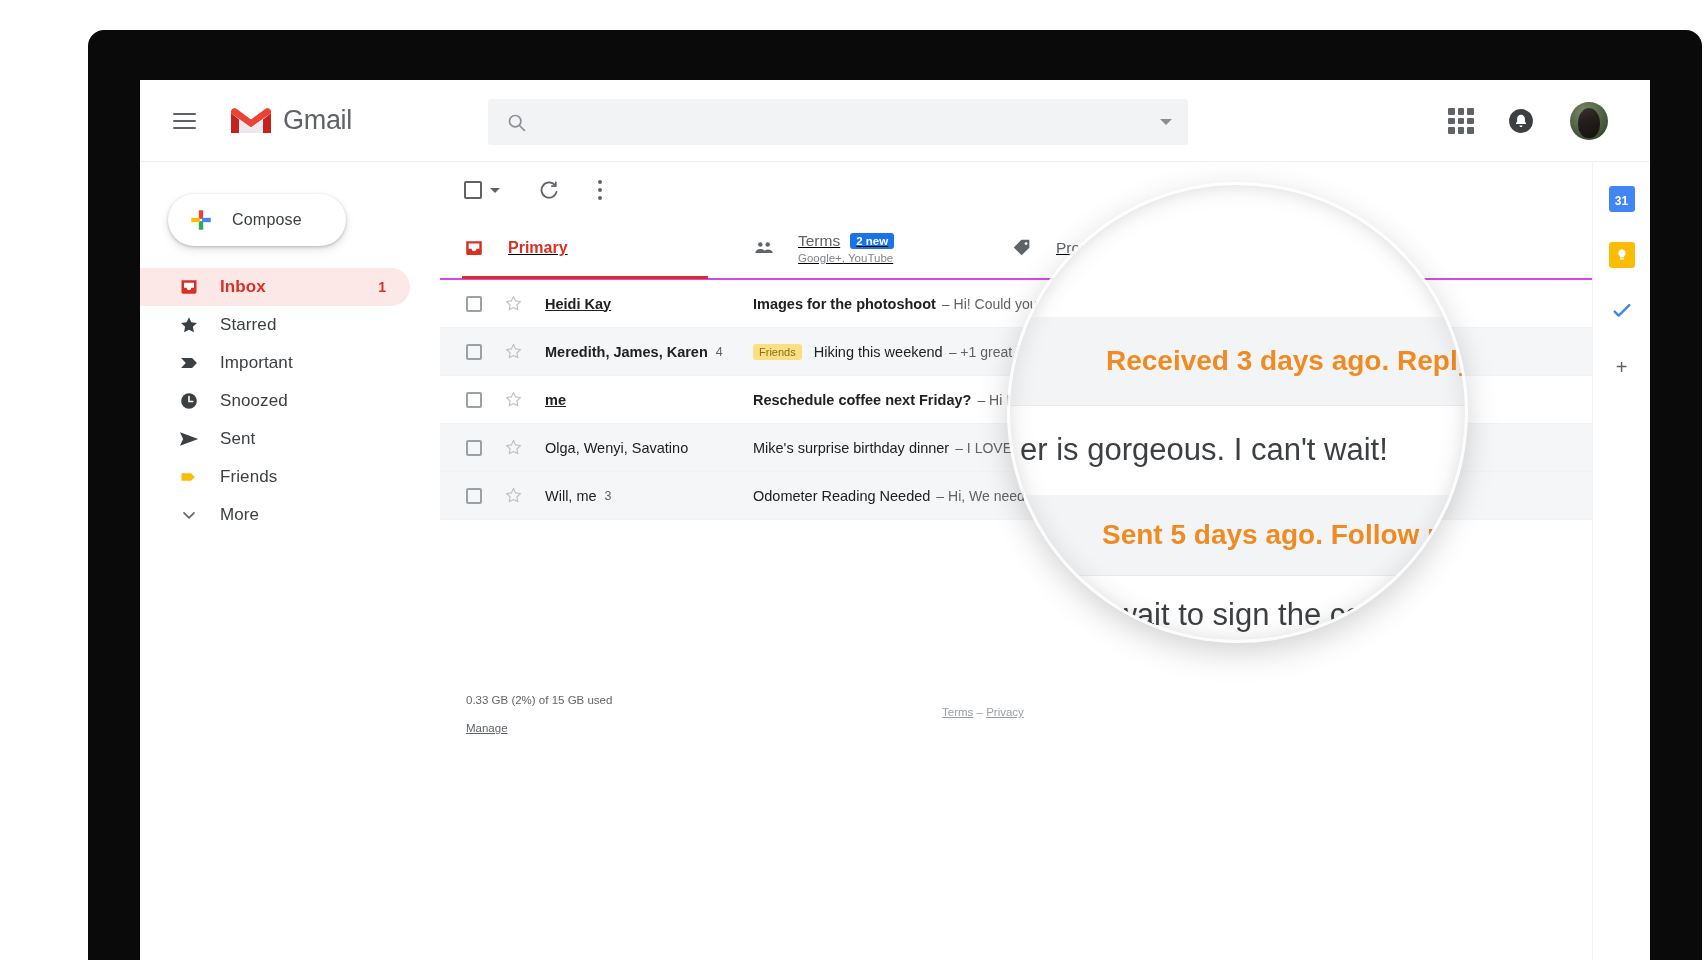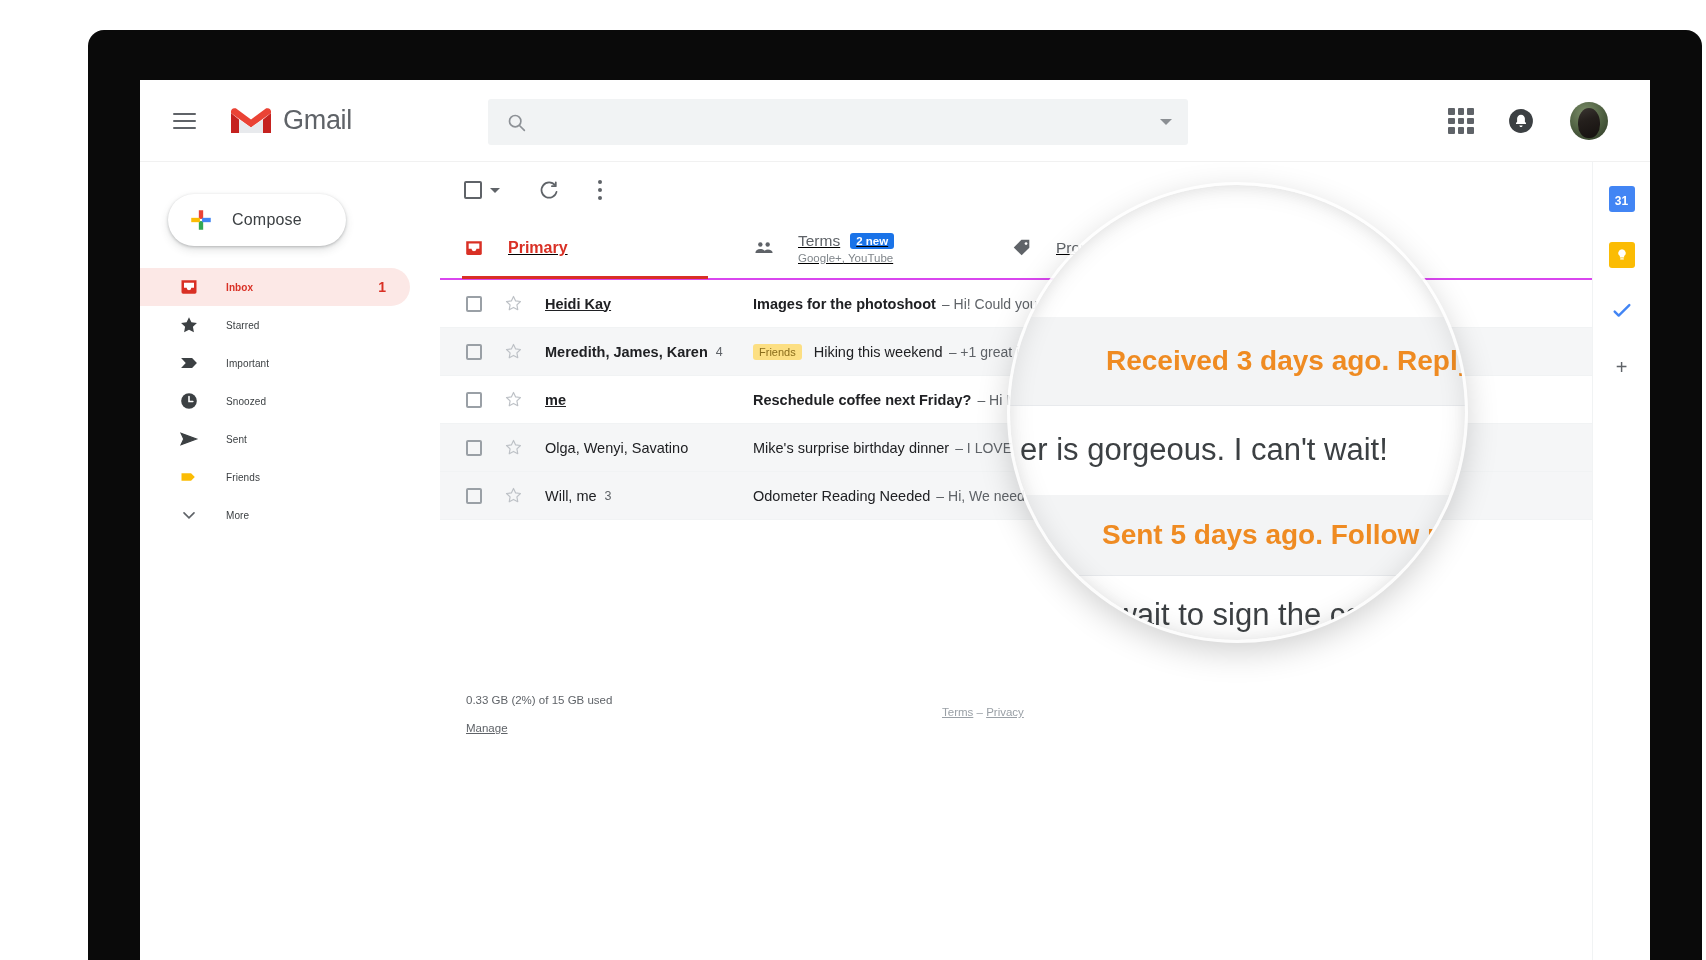--- a/index.html
+++ b/index.html
@@ -91,21 +91,21 @@
   }
   #compose-plus-icon { width: 26px; height: 26px; margin-left: 20px; position: relative; flex:none;}
   #compose-label { margin-left: 18px; font-size: 16px; color:#3c4043; letter-spacing:.2px;}
   #nav-list { margin-top: 22px; }
   .nav-item {
     height: 38px; display:flex; align-items:center;
     padding-left: 38px; cursor:pointer; position: relative;
     border-radius: 0 19px 19px 0; margin-right: 30px;
   }
   .nav-item .nav-icon { width: 22px; height: 22px; flex:none; display:flex; align-items:center; justify-content:center;}
-  .nav-item .nav-label { margin-left: 26px; font-size: 10px; color:#3c4043; letter-spacing:.1px; }
+  .nav-item .nav-label { margin-left: 20px; font-size: 17px; color:#3c4043; letter-spacing:.1px; }
   .nav-item .nav-count { position:absolute; right: 24px; font-size: 14px; color:#3c4043; }
   .nav-item.active { background:#fce8e6; }
   .nav-item.active .nav-label { color:#d93025; font-weight:700; }
   .nav-item.active .nav-count { color:#d93025; font-weight:700; }
 
   
   #mail-pane { position:absolute; left:300px; top:82px; right:0; height:818px; background:#fff; }
   #list-toolbar { height: 56px; display:flex; align-items:center; padding-left: 24px; }
   #select-all-checkbox { width:18px; height:18px; border:2px solid #5f6368; border-radius:2px; cursor:pointer;}
   #select-all-arrow { margin-left:8px; width:0;height:0;

